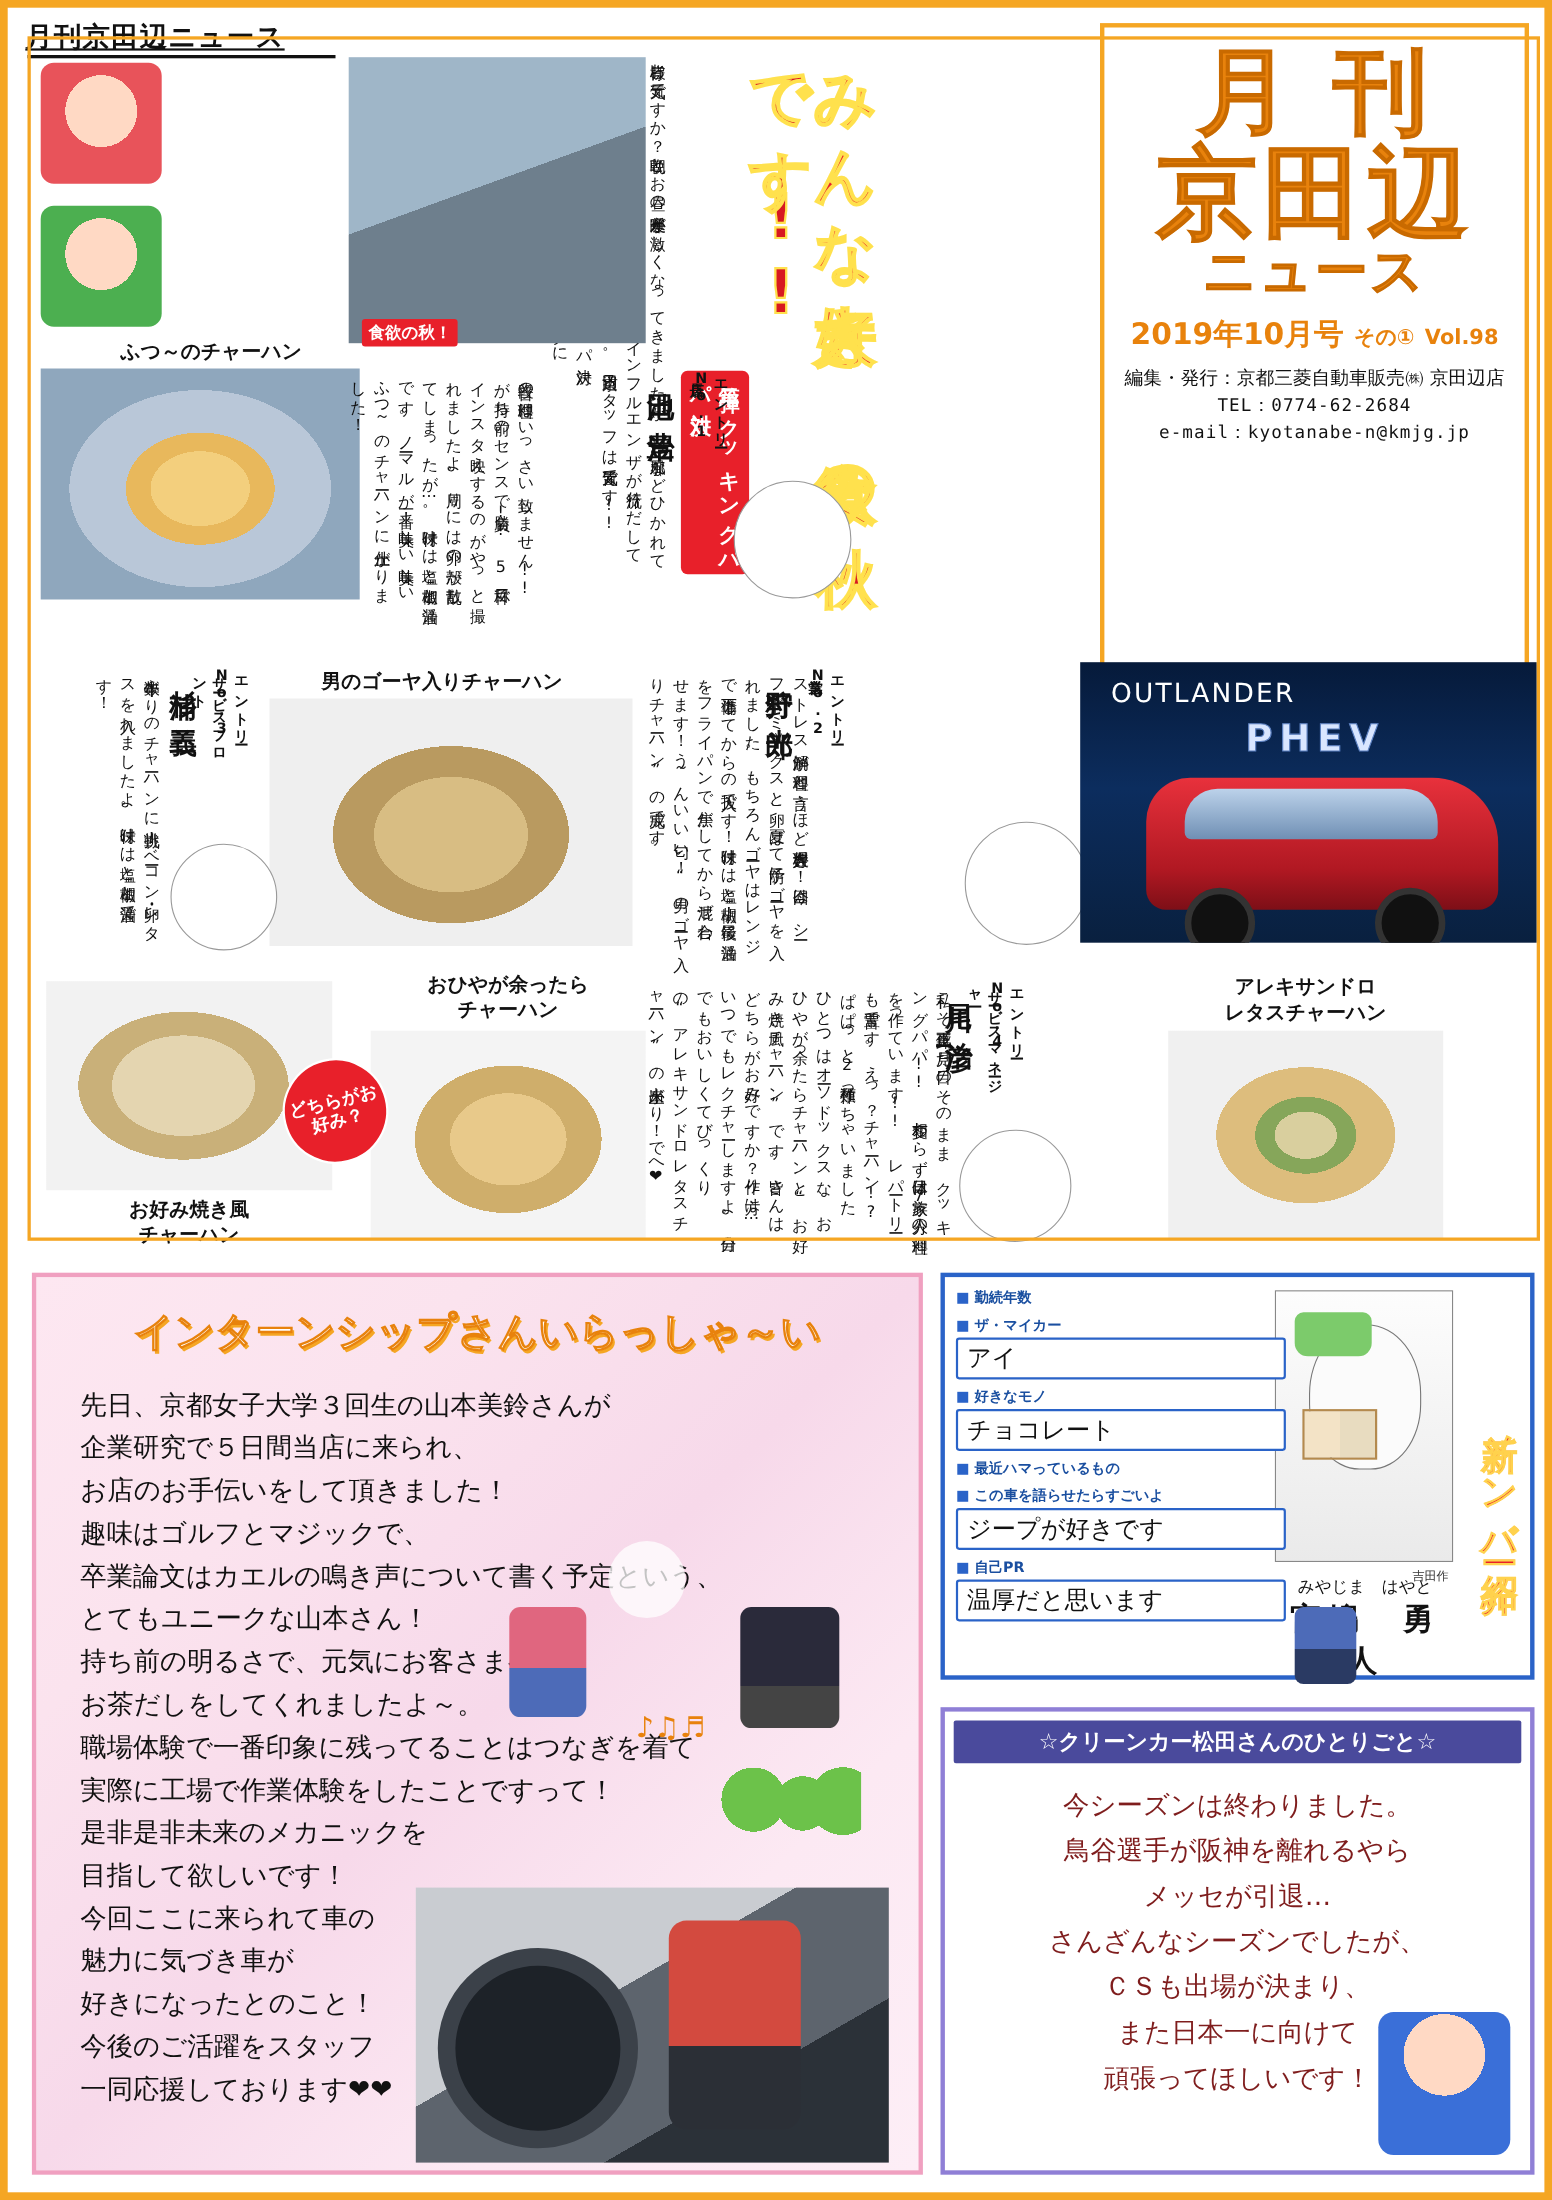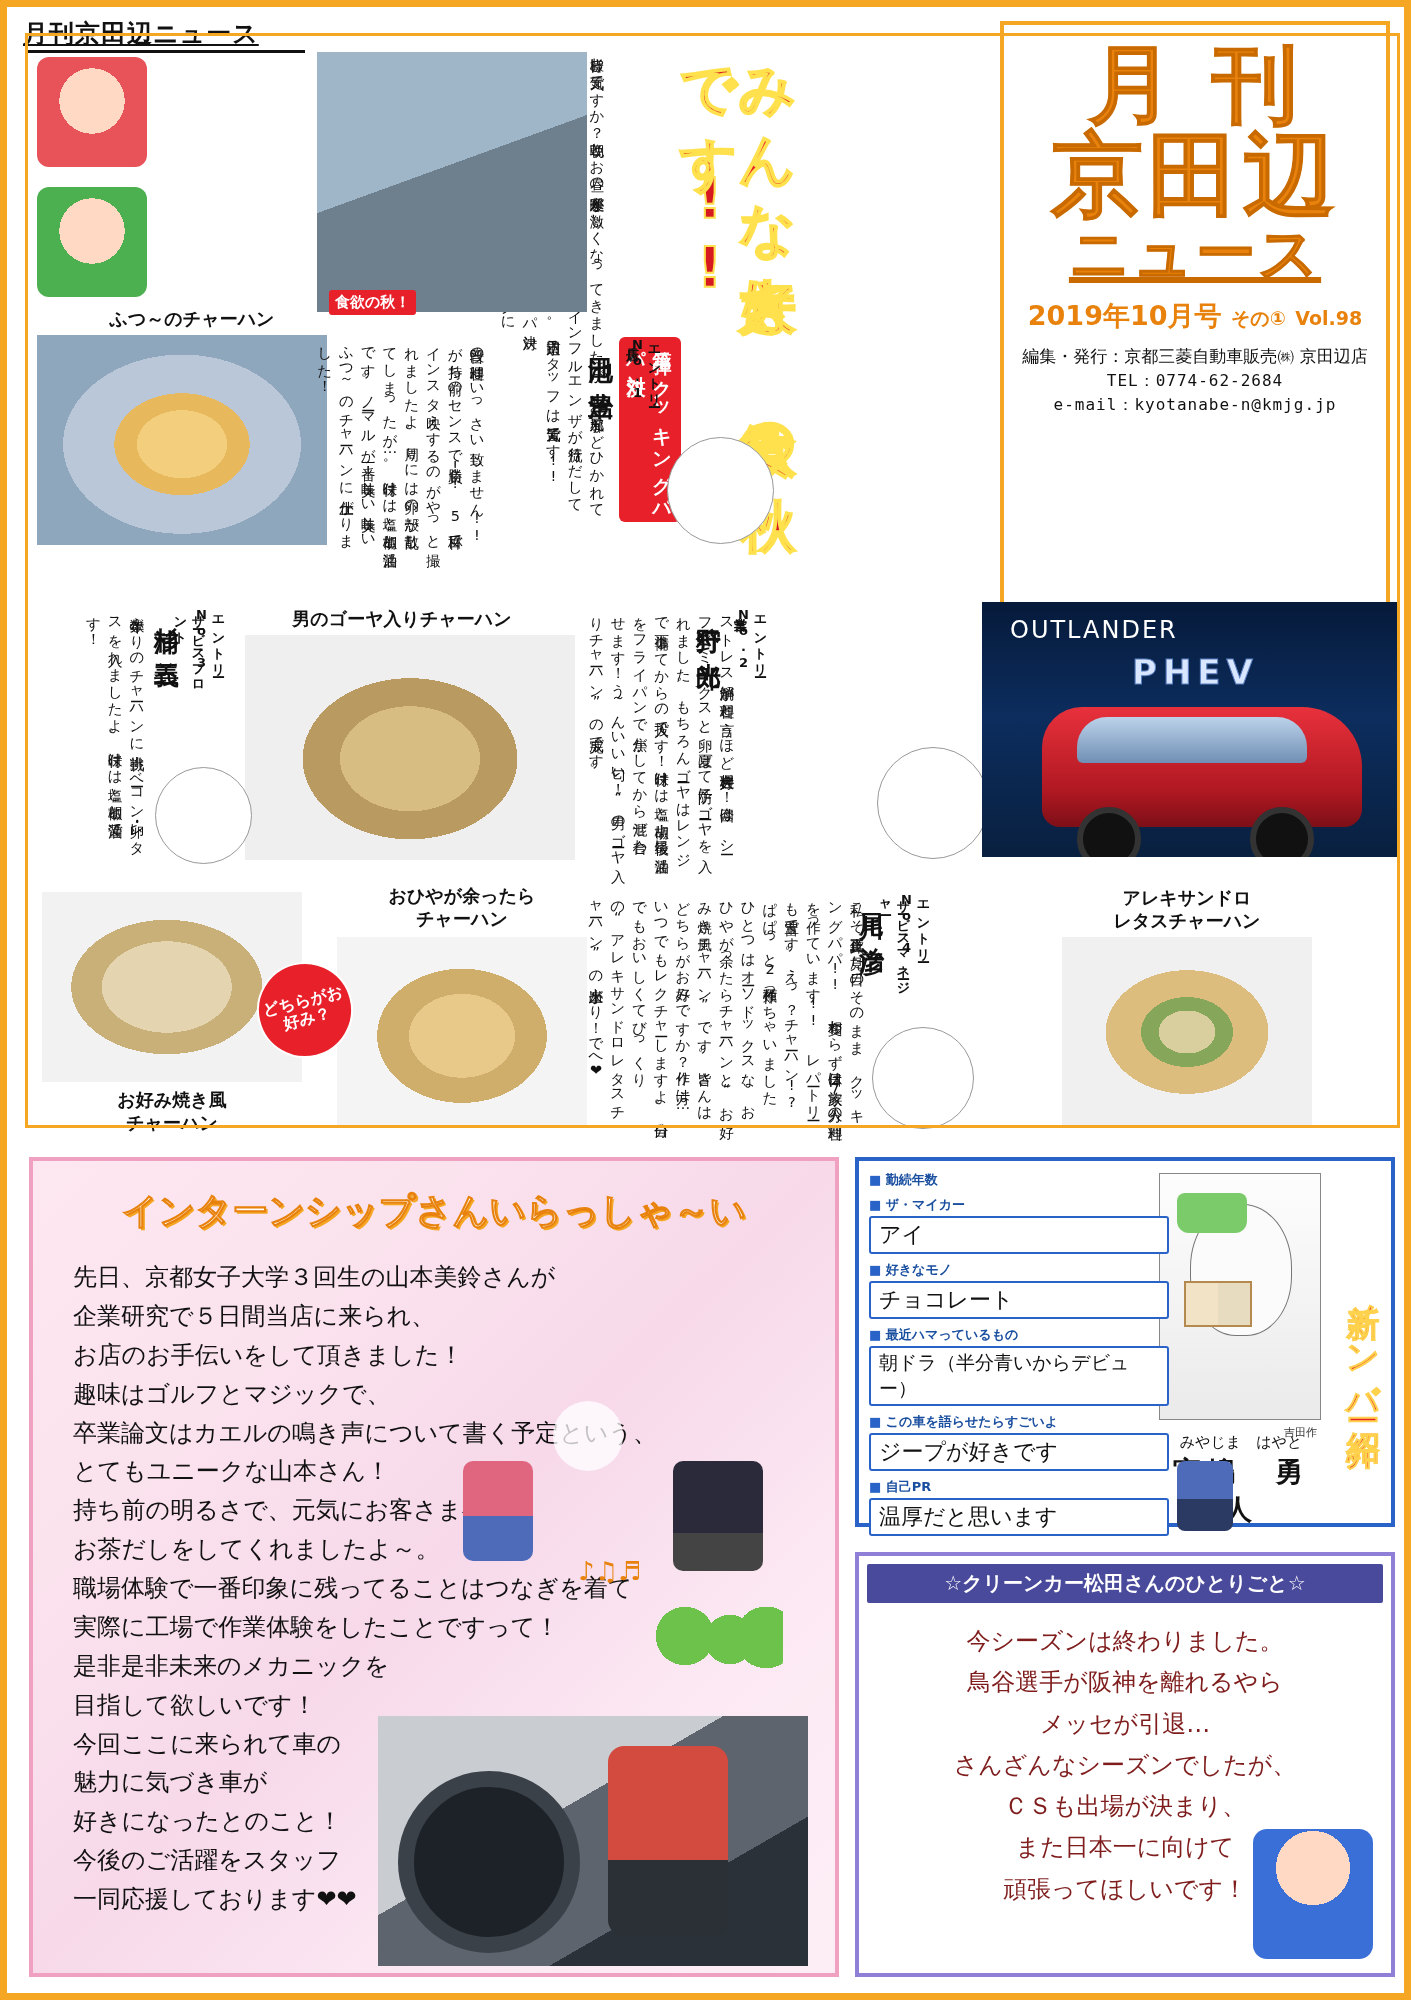--- a/index.html
+++ b/index.html
@@ -36,21 +36,21 @@
     box-sizing:border-box;
   }
   .title-jp{
     margin-top:16px;text-align:center;
     font-weight:bold;color:#e8820c;
     -webkit-text-stroke:1px #c96a00;
     line-height:1.02;
   }
   .title-jp .l1{font-size:86px;letter-spacing:4px;display:block;margin-top:16px;}
   .title-jp .l2{font-size:92px;letter-spacing:4px;display:block;}
-  .title-jp .l3{font-size:60px;letter-spacing:2px;display:block;text-decoration:underline;}
+  .title-jp .l3{font-size:48px;letter-spacing:2px;display:block;}
   .issue{
     text-align:center;margin-top:14px;font-size:27px;font-weight:bold;color:#e8820c;
   }
   .issue .vol{font-size:19px;color:#e8820c;}
   .pubinfo{
     margin:10px 14px 0 14px;font-size:17px;line-height:1.5;color:#111;
     text-align:center;
   }
   .pubinfo .mono{font-family:"DejaVu Sans Mono","Liberation Mono",monospace;font-size:16px;letter-spacing:1px;}
   
@@ -301,21 +301,20 @@
       <div class="nm-row">
         <div class="nm-lbl">ザ・マイカー</div>
         <div class="nm-val">アイ</div>
       </div>
       <div class="nm-row">
         <div class="nm-lbl">好きなモノ</div>
         <div class="nm-val">チョコレート</div>
       </div>
       <div class="nm-row">
         <div class="nm-lbl">最近ハマっているもの</div>
-        <div class="nm-val" style="font-size:19px;">朝ドラ（半分青いからデビュー）</div>
       </div>
       <div class="nm-row">
         <div class="nm-lbl">この車を語らせたらすごいよ</div>
         <div class="nm-val">ジープが好きです</div>
       </div>
       <div class="nm-row">
         <div class="nm-lbl">自己PR</div>
         <div class="nm-val">温厚だと思います</div>
       </div>
     </div>

